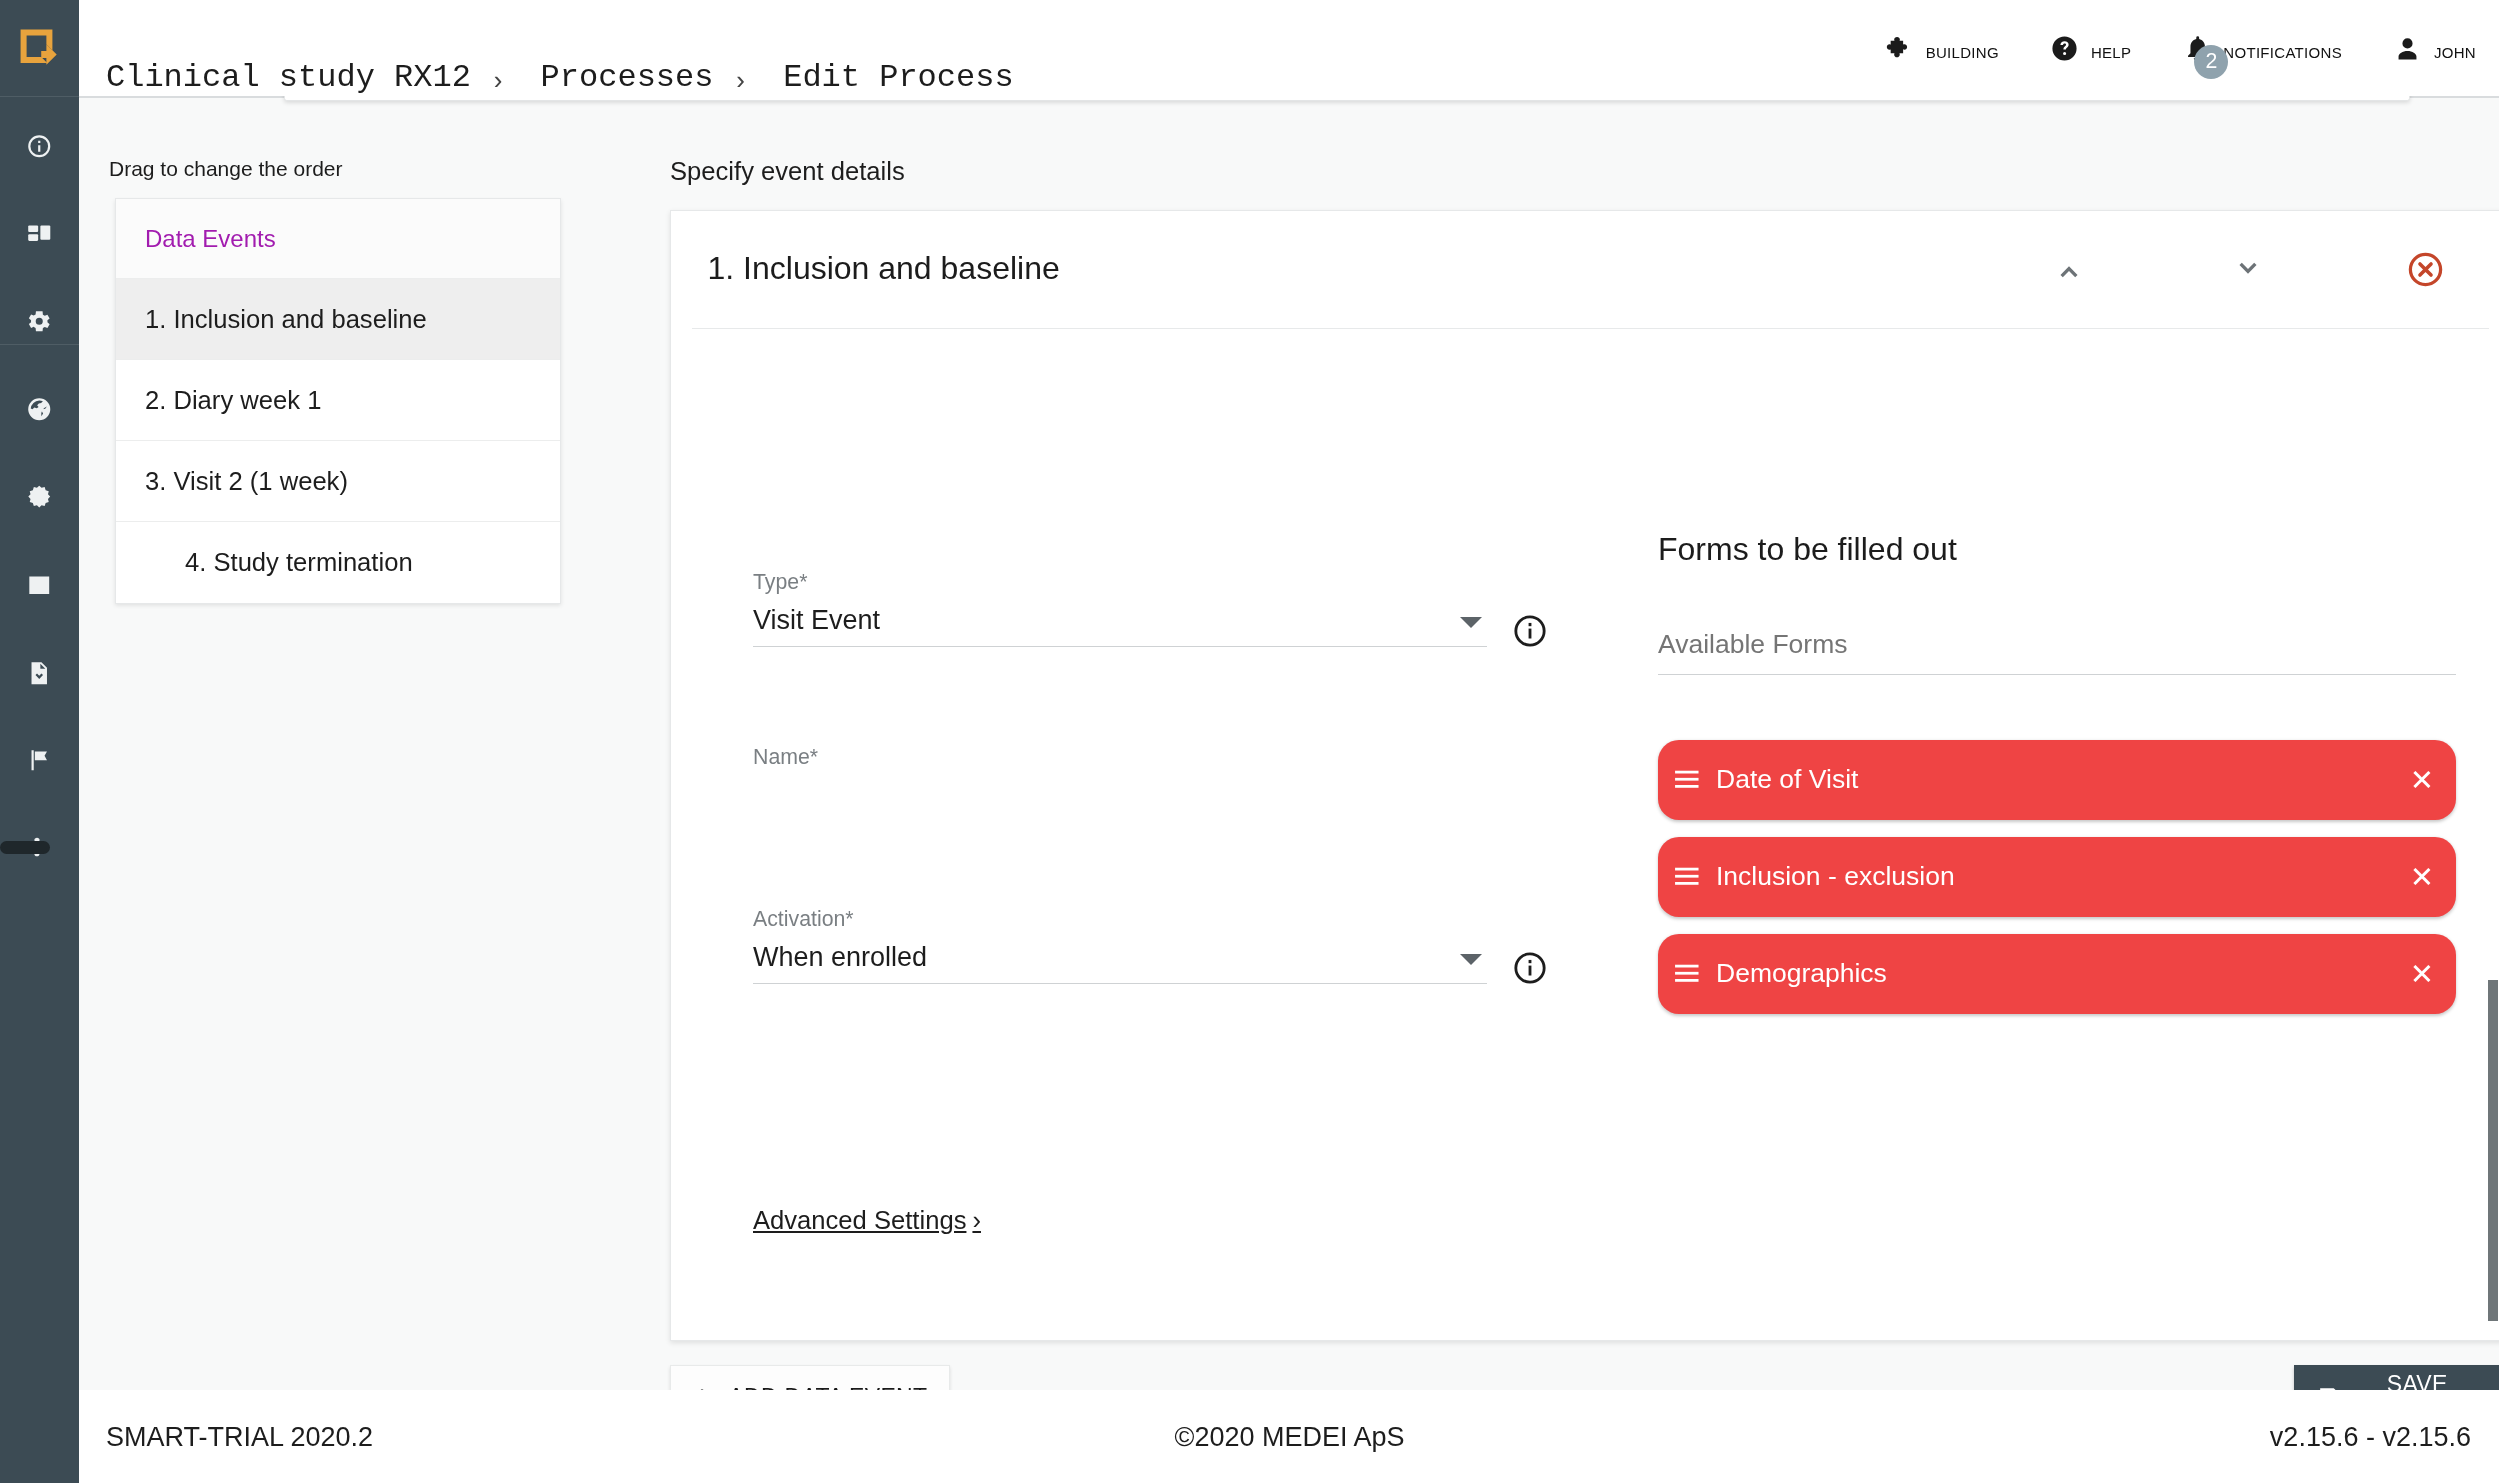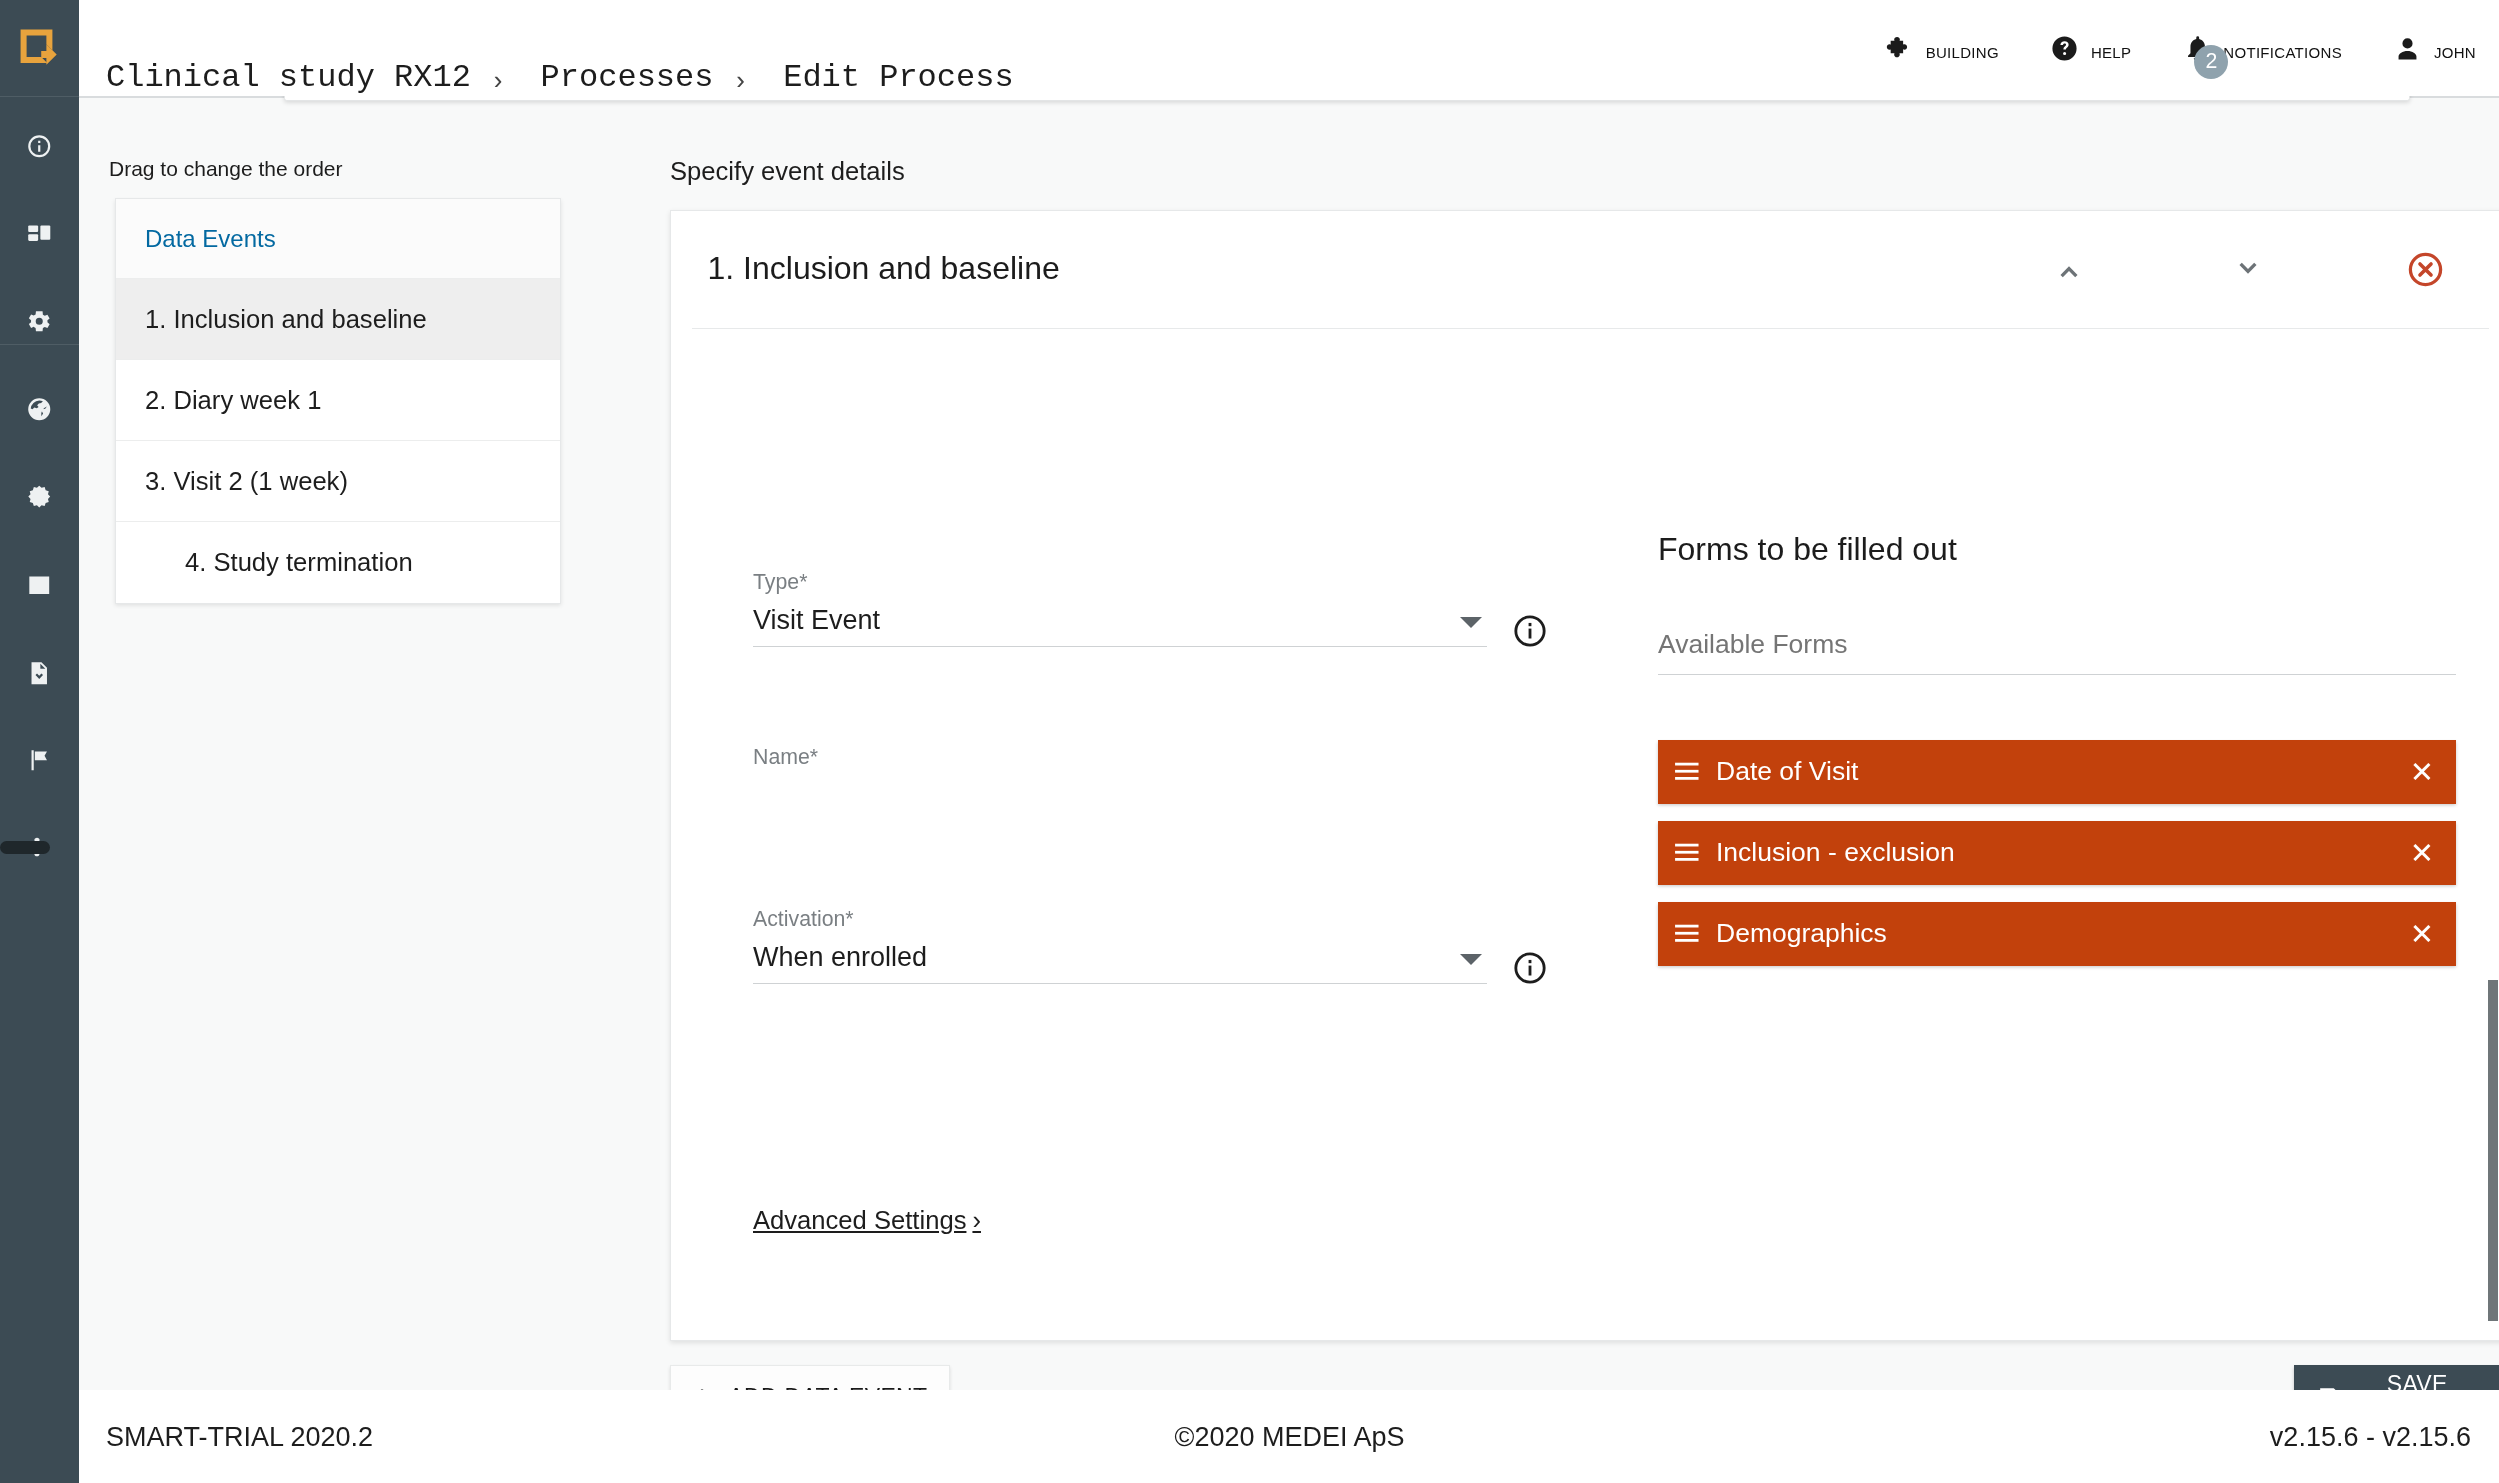--- a/index.html
+++ b/index.html
@@ -111,21 +111,21 @@
   #events-panel {
     position: absolute; left: 36px; top: 102px;
     width: 446px;
     background: #ffffff;
     border: 0.9px solid #e6e8e9;
     box-shadow: 0 1.7px 4.3px rgba(0,0,0,.10);
   }
   #events-header {
     height: 80px; display: flex; align-items: center;
     padding-left: 29px;
-    font-size: 24px; color: #0369a1;
+    font-size: 24px; color: #a21caf;
     background: #fbfbfb;
     border-bottom: 0.9px solid #eceded;
   }
   .event-row {
     height: 81px; display: flex; align-items: center;
     padding-left: 29px;
     font-size: 25.6px; color: #1d1d1d;
     border-bottom: 0.9px solid #eceded;
     cursor: pointer; background: #ffffff;
   }
@@ -207,25 +207,26 @@
     margin-top: 61px;
     border-bottom: 0.9px solid #cfd2d4;
     padding-bottom: 13.7px;
   }
   #available-forms {
     font-size: 26.5px; color: #a9adb0; border: none; outline: none;
     background: transparent; width: 100%; font-family: inherit; padding: 0;
   }
   #form-chips { margin-top: 65px; }
   .form-chip {
-    height: 64px; background: #c2410c; color: #ffffff;
+    height: 80px; background: #ef4444; color: #ffffff;
     display: flex; align-items: center;
     margin-bottom: 17px;
     box-shadow: 0 1.7px 3.4px rgba(0,0,0,.22);
     cursor: grab;
+    border-radius: 21px;
   }
   .chip-grip {
     width: 58px; display: flex; align-items: center; justify-content: center;
     cursor: grab;
   }
   .chip-grip svg { width: 25.6px; height: 20.5px; fill: #ffffff; display: block; }
   .chip-label { font-size: 26.5px; flex: 1; }
   .chip-remove {
     width: 68px; display: flex; align-items: center; justify-content: center;
     font-size: 29px; color: #ffffff; cursor: pointer;

